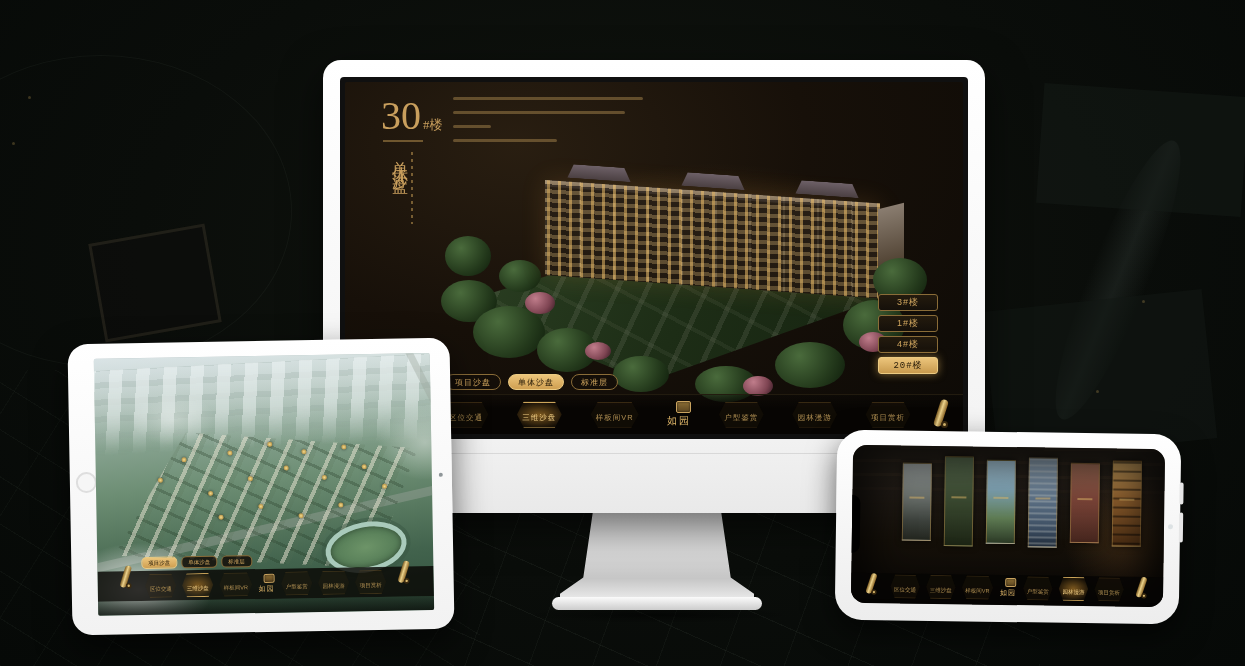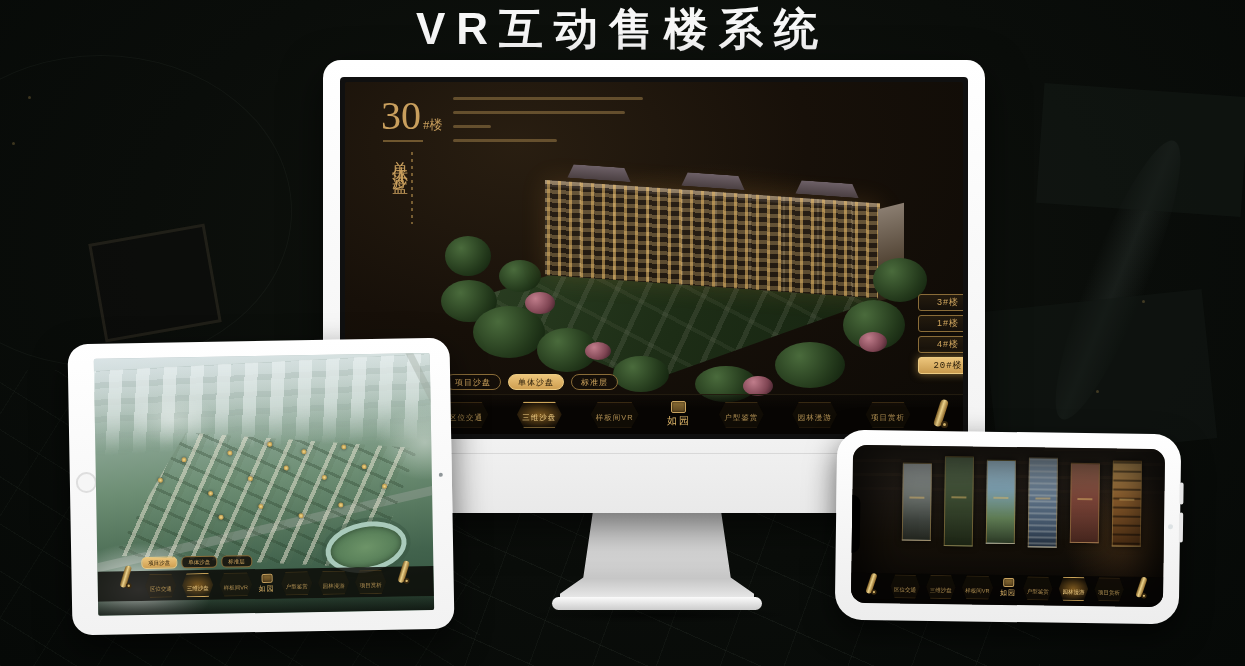--- a/index.html
+++ b/index.html
@@ -88,21 +88,21 @@
   .t5{left:168px;top:214px;width:56px;height:36px}.t6{left:250px;top:224px;width:62px;height:36px}
   .t7{left:330px;top:200px;width:70px;height:46px}.t8{left:398px;top:158px;width:62px;height:50px}
   .t9{left:428px;top:116px;width:54px;height:44px}.t10{left:356px;top:92px;width:40px;height:28px}
   .t11{left:0px;top:94px;width:46px;height:40px}
   .p1{left:80px;top:150px;width:30px;height:22px}.p2{left:140px;top:200px;width:26px;height:18px}
   .p3{left:298px;top:234px;width:30px;height:20px}.p4{left:414px;top:190px;width:28px;height:20px}
   
   .floor-col{position:absolute;left:533px;top:212px;display:flex;flex-direction:column;gap:4px;}
   .floor-btn{width:58px;height:15px;border:1px solid #8a6c38;border-radius:3px;
      background:linear-gradient(#241b0e,#15100a);color:#cfa55e;
-     font-size:9px;letter-spacing:1px;display:flex;align-items:center;justify-content:center;margin-left:40px;}
+     font-size:9px;letter-spacing:1px;display:flex;align-items:center;justify-content:center;}
   .floor-btn.active{background:linear-gradient(#ecc57b,#c89a4e);color:#241806;border-color:#eccb82;
      box-shadow:0 0 9px rgba(232,184,92,.55);font-family:Liberation Mono, monospace;}
   
   .mode-tabs{position:absolute;left:100px;top:292px;display:flex;gap:7px;}
   .pill{height:14px;padding:0 9px;border:1px solid #8a6c38;border-radius:8px;
      background:rgba(20,14,8,.85);color:#cfa55e;font-size:8px;letter-spacing:1px;
      display:flex;align-items:center;justify-content:center;}
   .pill.active{background:linear-gradient(#ecc57b,#cf9f51);color:#241806;border-color:#eccb82;}
   
   .nav-band{position:absolute;left:0;right:0;bottom:0;height:40px;
@@ -110,21 +110,21 @@
      border-top:1px solid rgba(200,160,90,.14);
      display:flex;align-items:center;justify-content:space-between;padding:0 52px 0 98px;box-sizing:border-box;}
   .nav-item{position:relative;padding:5px 6px;}
   .nav-item::before{content:'';position:absolute;inset:1px -3px;
      clip-path:polygon(7% 50%, 20% 0, 80% 0, 93% 50%, 80% 100%, 20% 100%);
      border:1px solid rgba(150,110,50,.28);background:rgba(60,42,16,.18);}
   .nav-item.active::before{background:radial-gradient(ellipse, rgba(130,92,32,.95), rgba(70,48,16,.25) 75%);
      border-color:rgba(235,190,105,.85);box-shadow:0 0 10px rgba(235,185,95,.45);}
   .nav-label{position:relative;font-size:7.5px;letter-spacing:1px;color:#b08f52;white-space:nowrap;}
   .nav-item.active .nav-label{color:#f0cd84;}
-  .nav-logo{display:flex;flex-direction:column;align-items:center;gap:1px;}
+  .nav-logo{display:flex;flex-direction:column;align-items:flex-end;gap:1px;}
   .seal{width:13px;height:10px;border:1px solid #c9a35f;border-radius:2px;
      background:linear-gradient(#8a6c34,#5d4620);
      box-shadow:inset 0 0 2px rgba(0,0,0,.8);}
   .logo-text{font-family:"Liberation Serif", serif;font-size:10px;color:#dcb468;letter-spacing:2px;}
   .scroll{position:absolute;width:22px;height:30px;}
   .scroll::before{content:'';position:absolute;left:6px;top:0;width:8px;height:28px;border-radius:4px;
      background:linear-gradient(90deg,#7a5a22,#ecd28b 45%,#8a6426);transform:rotate(18deg);}
   .scroll::after{content:'';position:absolute;left:10px;top:22px;width:7px;height:7px;border-radius:50%;
      border:2px solid #3a2a10;background:#d9b96e;box-sizing:border-box;}
   .m-scroll{right:10px;bottom:5px;}
@@ -218,21 +218,20 @@
   <div class="bg-river"></div>
   <div class="bg-block1"></div>
   <div class="bg-block2"></div>
   <div class="bg-frame"></div>
   <div class="bg-curve"></div>
   <div class="speck" style="left:28px;top:96px"></div>
   <div class="speck" style="left:12px;top:142px"></div>
   <div class="speck" style="left:1096px;top:390px"></div>
   <div class="speck" style="left:1142px;top:300px"></div>
 
-  <div class="main-title">VR互动售楼系统</div>
 
   <div class="floor-shadow"></div>
   <div class="stand-neck"></div>
   <div class="stand-base"></div>
   <div class="monitor">
     <div class="monitor-seam"></div>
     <div class="m-screen">
       <div class="m-screen-inner">
 
         <div class="m-heading">

